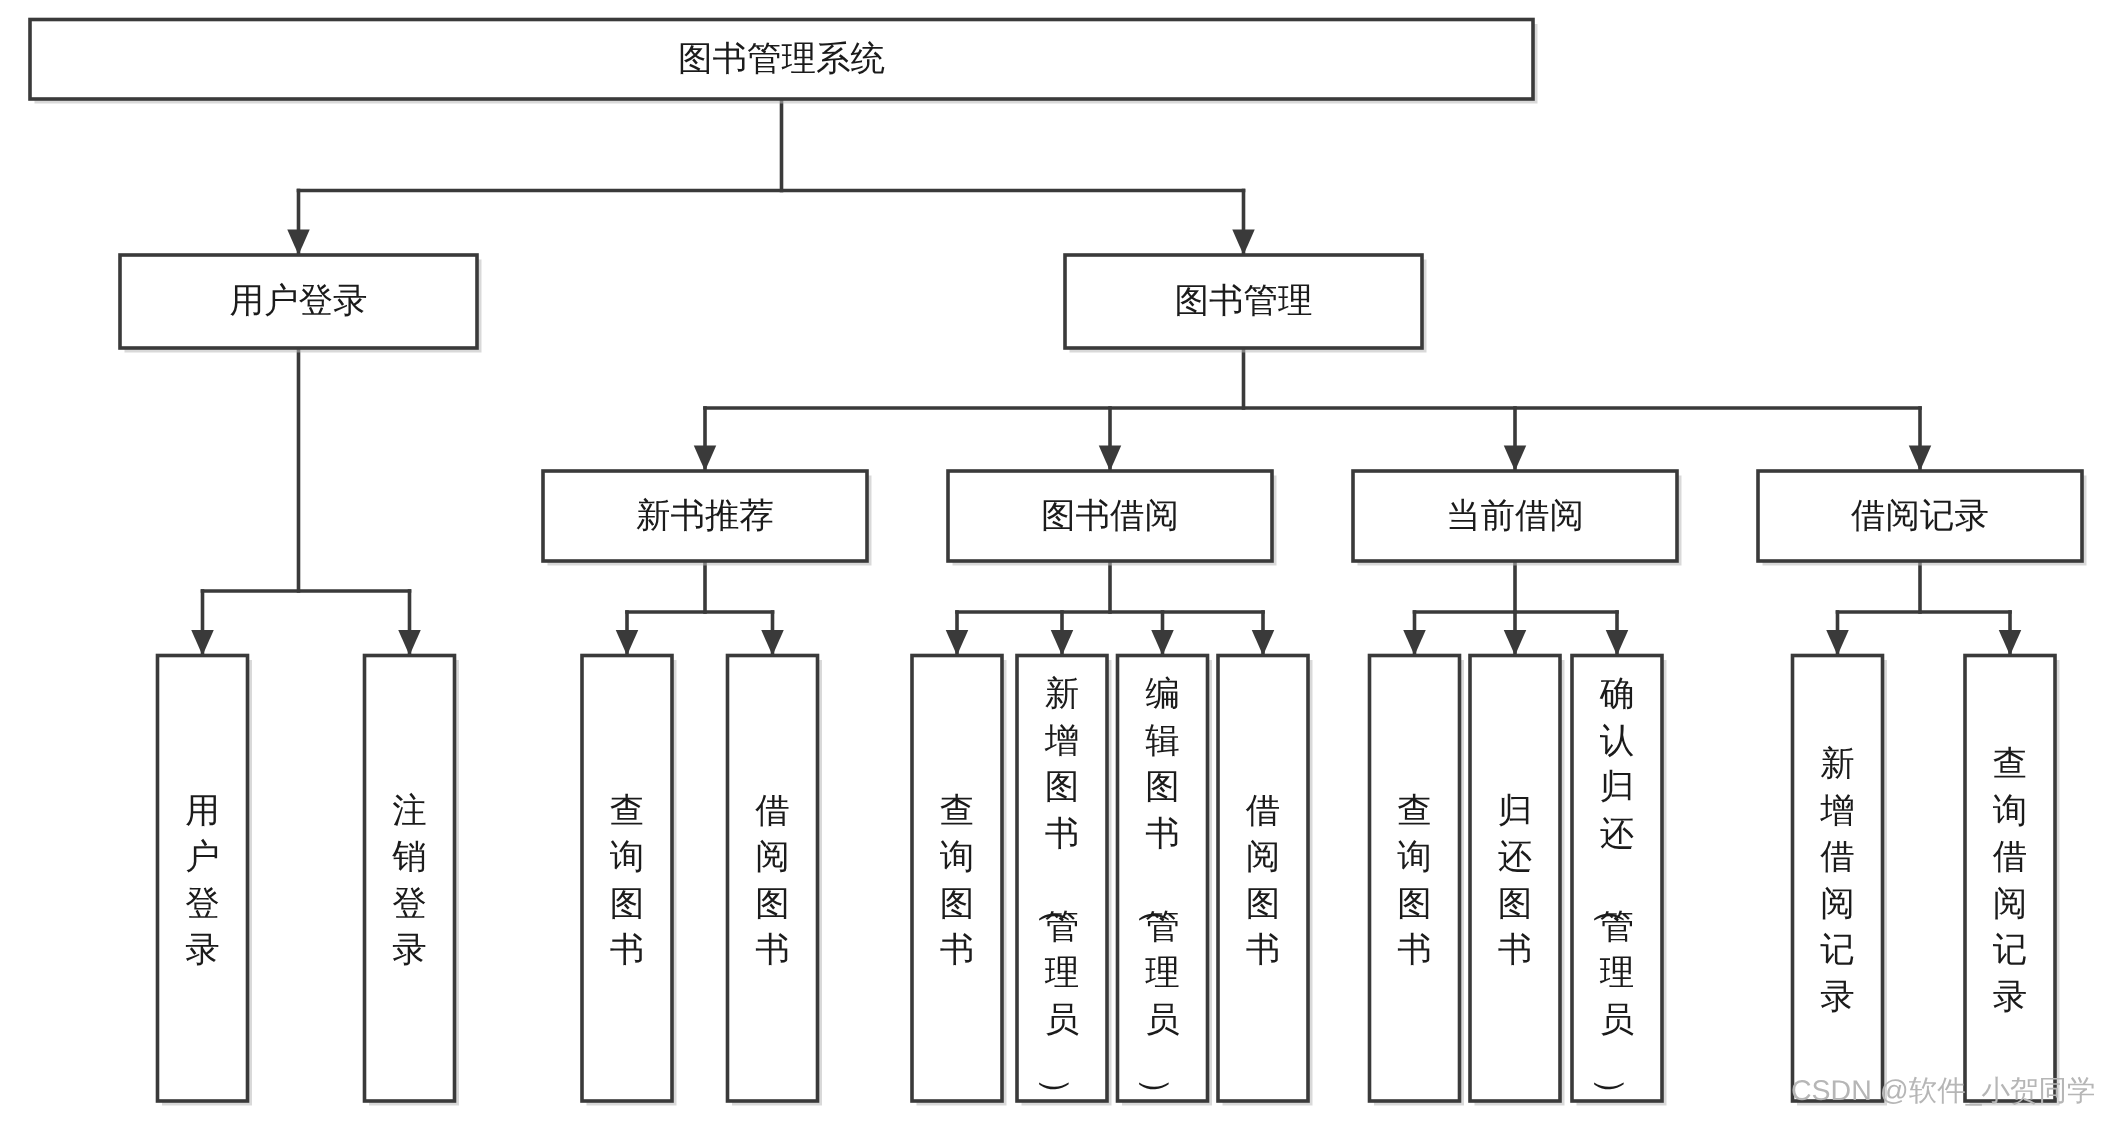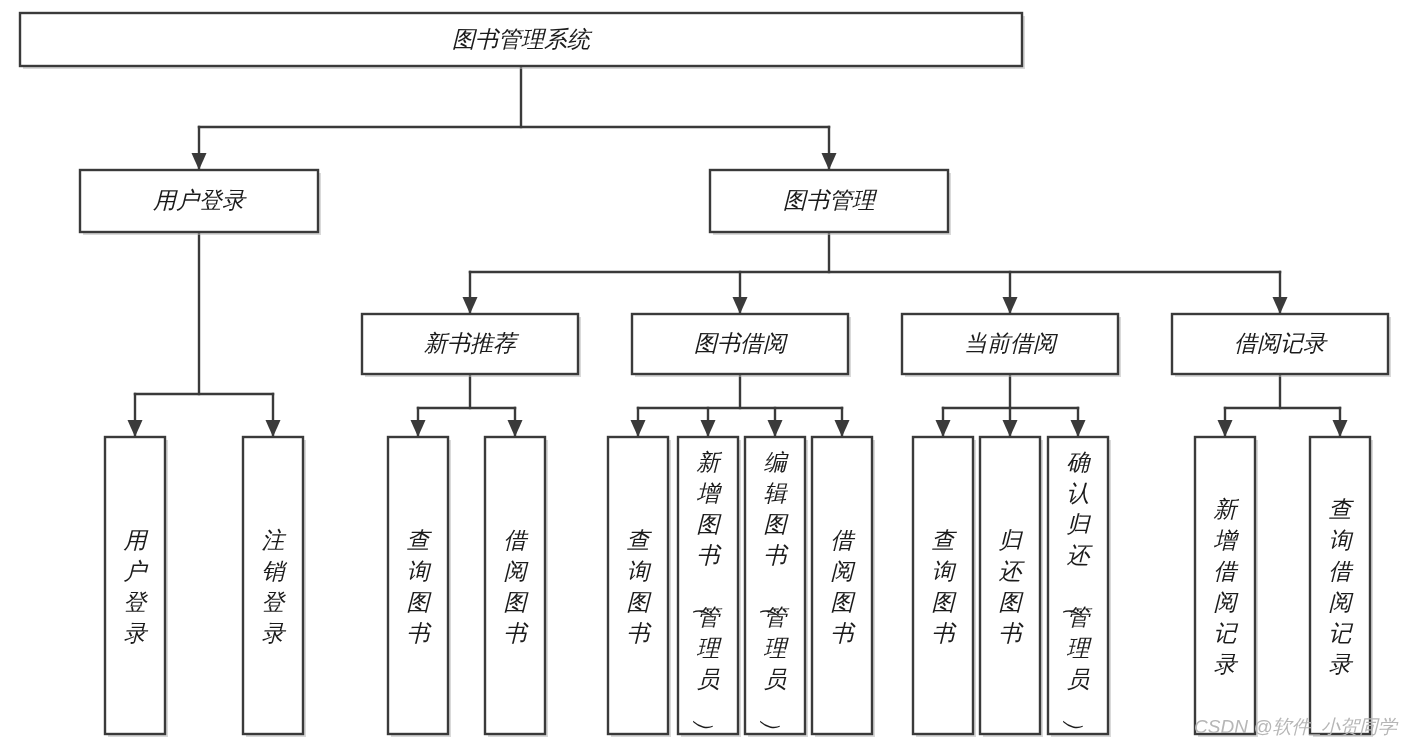--- a/index.html
+++ b/index.html
@@ -12,21 +12,20 @@
     width: 1405px;
     height: 747px;
     font-family: "Liberation Sans", "DejaVu Sans", sans-serif;
     overflow: hidden;
     position: relative;
   }
   #diagram-root {
     position: relative;
     width: 1135px;
     height: 747px;
-    font-style: italic;
   }
   svg#flow-svg {
     position: absolute;
     left: 0;
     top: 0;
     width: 1405px;
     height: 747px;
     display: block;
   }
   .node-box {

